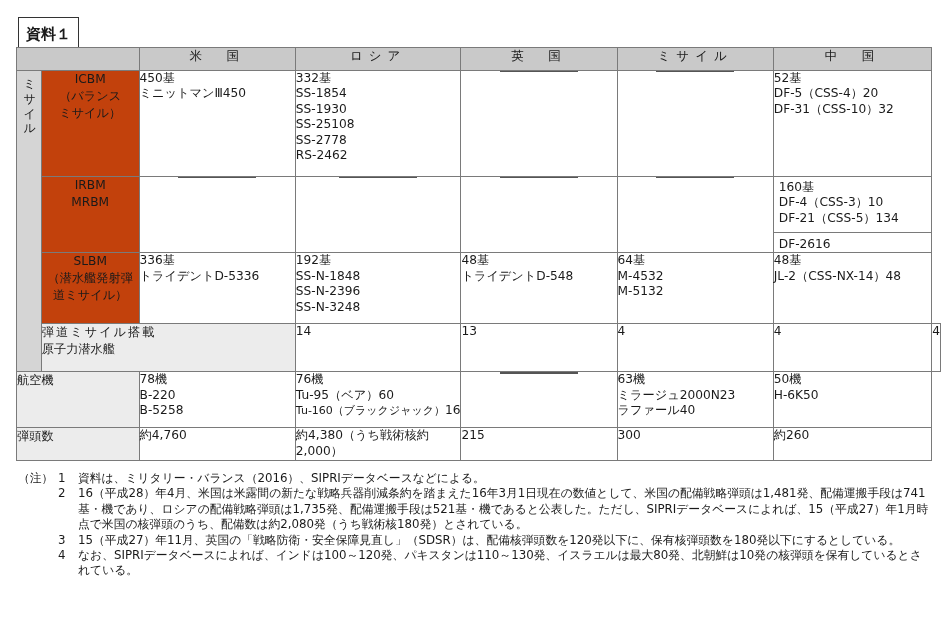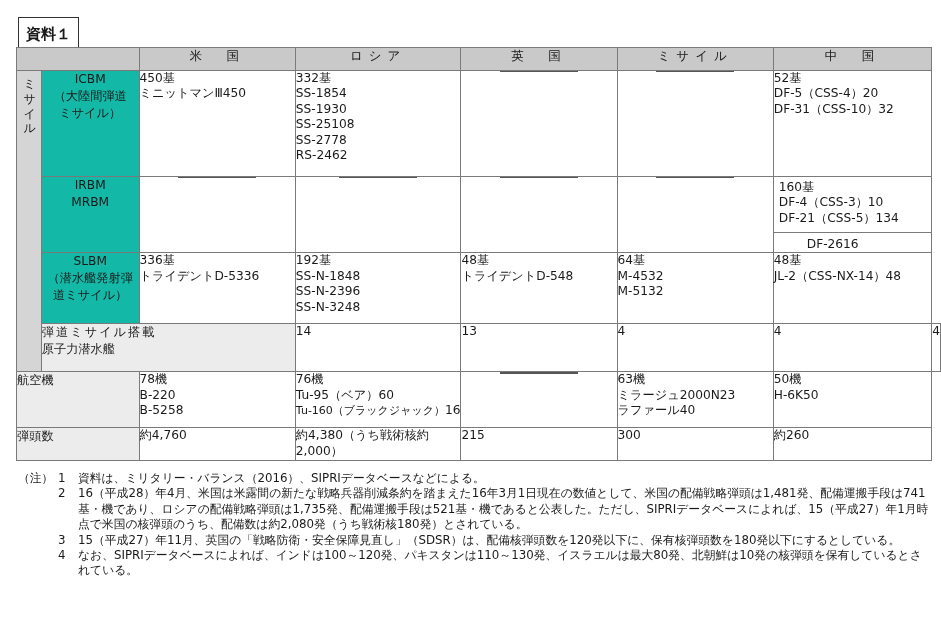--- a/index.html
+++ b/index.html
@@ -11,21 +11,21 @@
   .title-text { margin-left:10px; font-size:15px; font-weight:bold; letter-spacing:0.3px; }
 
   table.main { position:absolute; left:16px; top:47px; border-collapse:collapse; table-layout:fixed;
                font-size:12.2px; line-height:15.4px; }
   table.main td, table.main th { border:1.5px solid #7a7a7a; padding:0; vertical-align:top; }
   th.hdr { background:#c9c9c9; font-weight:normal; height:22px; text-align:center; vertical-align:middle;
            letter-spacing:6px; font-size:12.5px; }
   td.corner { background:#c9c9c9; }
   td.vert { background:#d5d5d5; vertical-align:middle; text-align:center; }
   .vert-text { writing-mode:vertical-rl; text-orientation:upright; font-size:12px; letter-spacing:1px; display:inline-block; }
-  td.rowhdr { background:#14b8a6; text-align:center; vertical-align:middle; line-height:17px; }
+  td.rowhdr { background:#c2410c; text-align:center; vertical-align:middle; line-height:17px; }
   td.rowhdr2 { background:#ececec; vertical-align:middle; padding:0 6px; line-height:17px; }
   td.cell { padding:3px 5px 3px 5px; }
   .line { display:flex; justify-content:flex-start; white-space:nowrap; }
   .dash { display:block; width:78px; height:1.4px; background:#555; margin:0 auto; }
   td.mid { vertical-align:middle; }
   td.rnum { text-align:left; vertical-align:middle; padding-right:5px; }
 
   .notes { position:absolute; left:18px; top:471px; width:915px; font-size:11.8px; line-height:15.4px; }
   .note { display:flex; }
   .note-prefix { width:40px; flex:none; }
@@ -58,21 +58,21 @@
     <th class="hdr">ミサイル</th>
     <th class="hdr">中　国</th>
   </tr>
 
   <tr style="height:106px">
     <td class="vert" rowspan="4">
       <span class="vert-text">ミサイル</span>
     </td>
     <td class="rowhdr">
       <div>ICBM</div>
-      <div>（大陸間弾道</div>
+      <div>（バランス</div>
       <div>ミサイル）</div>
     </td>
     <td class="cell">
       <div>450基</div>
       <div class="line">
             <span>ミニットマンⅢ</span>
             <span>450</span>
           </div>
     </td>
     <td class="cell">
@@ -139,21 +139,21 @@
         <div>160基</div>
         <div class="line">
               <span>DF-4（CSS-3）</span>
               <span>10</span>
             </div>
         <div class="line">
               <span>DF-21（CSS-5）</span>
               <span>134</span>
             </div>
       </div>
-      <div class="line" style="padding:4px 5px 0 5px;margin-left:28px;">
+      <div class="line" style="padding:4px 5px 0 5px;">
             <span>DF-26</span>
             <span>16</span>
           </div>
     </td>
   </tr>
 
   <tr style="height:71px">
     <td class="rowhdr">
       <div>SLBM</div>
       <div>（潜水艦発射弾</div>

